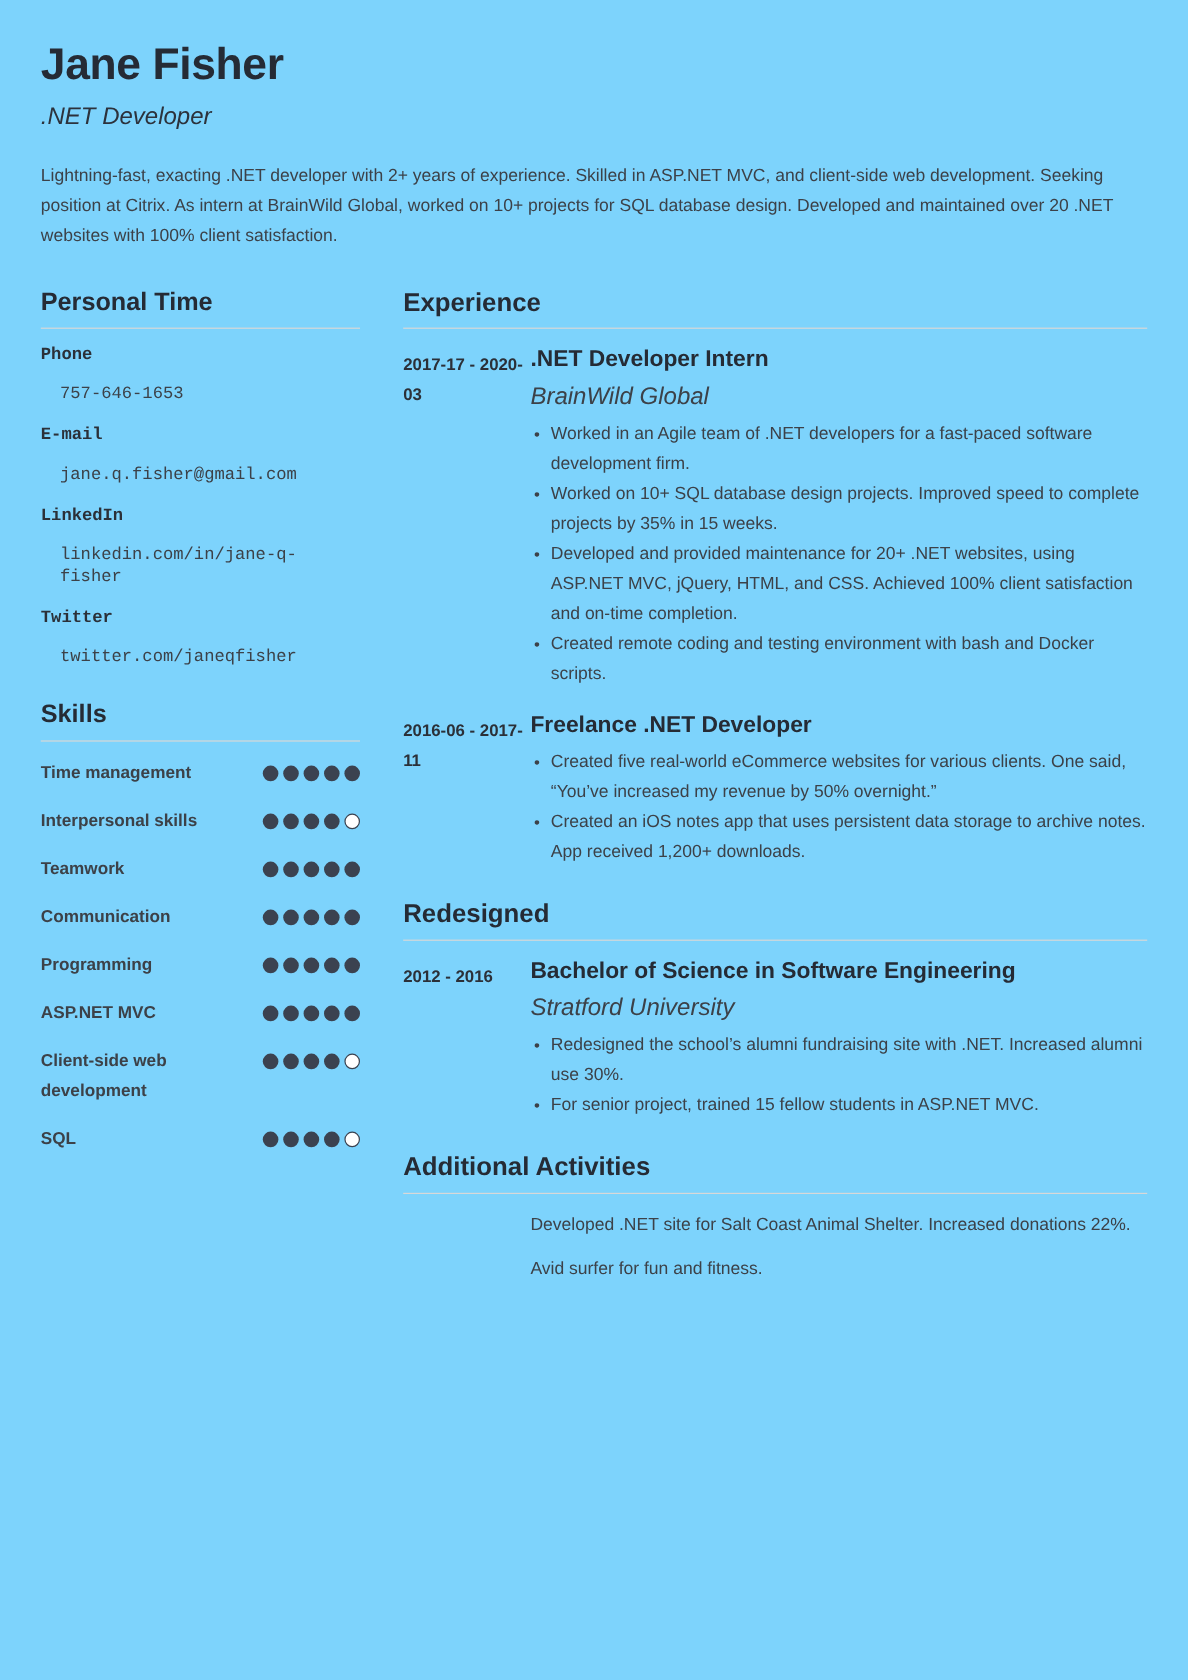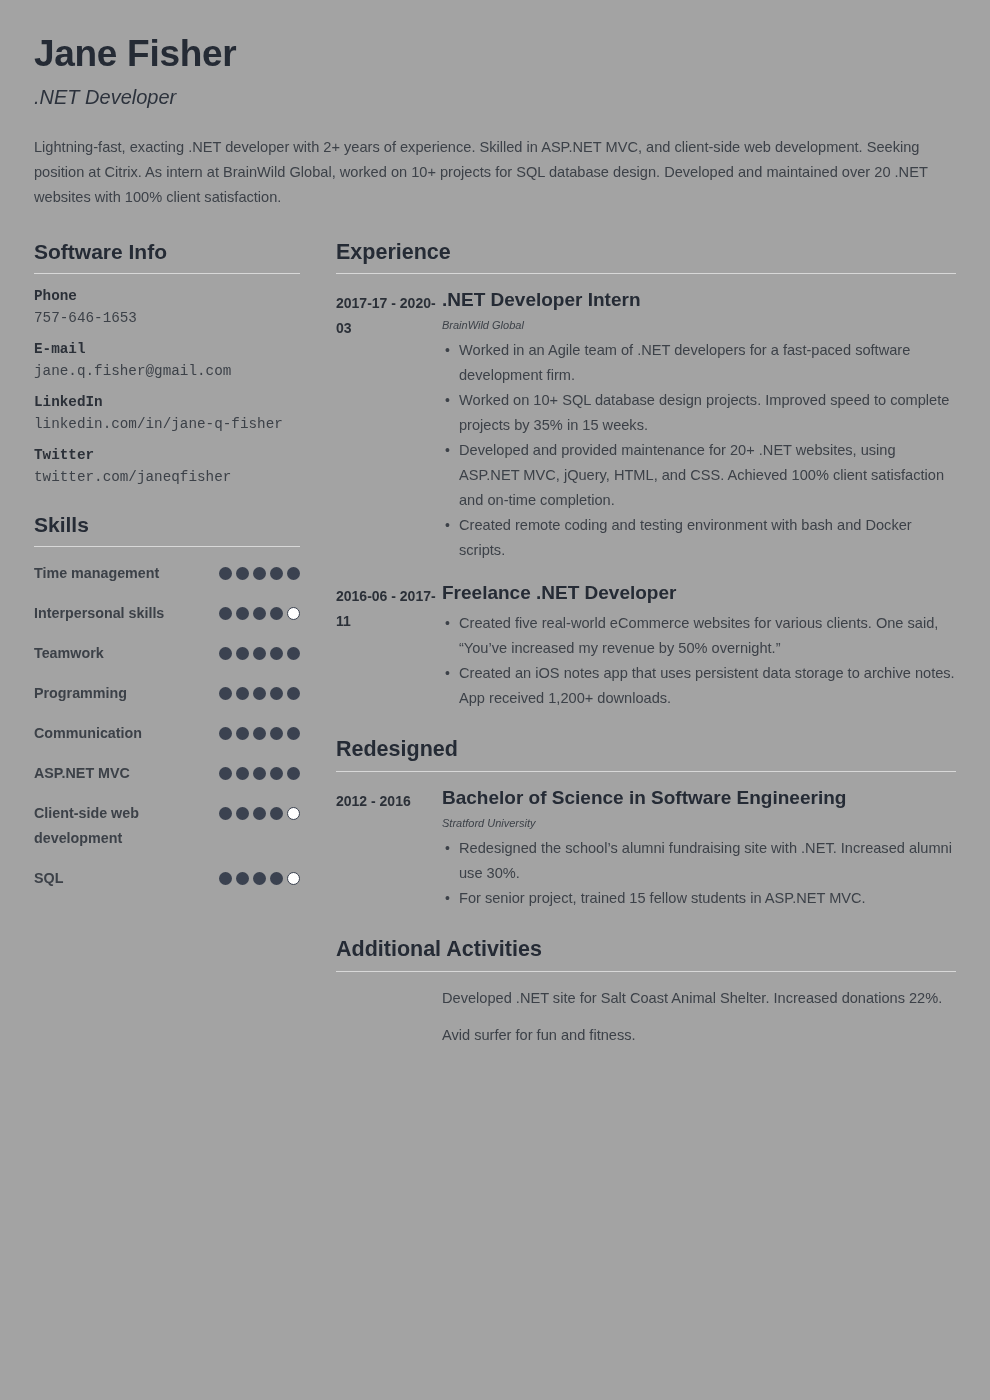--- a/index.html
+++ b/index.html
@@ -12,21 +12,21 @@
     height: 1400px;
     font-family: "Liberation Sans", sans-serif;
     color: #33373d;
     -webkit-font-smoothing: antialiased;
   }
   .page {
     width: 990px;
     height: 1400px;
     box-sizing: border-box;
     padding: 30px 34px 0 34px;
-    background: #a3a3a3;
+    background: #7dd3fc;
     position: relative;
   }
 
   
   .header { padding-top: 4px; }
   .name {
     font-size: 37px;
     font-weight: bold;
     color: #252b35;
     letter-spacing: -0.3px;
@@ -85,21 +85,21 @@
   .info-label {
     font-size: 14.3px;
     font-weight: bold;
     color: #2b3038;
     margin: 0 0 5px 0;
     line-height: 1.2;
   }
   .info-value {
     font-size: 14.3px;
     color: #3c4148;
-    margin: 0;
+    margin: 16px;
     line-height: 1.25;
   }
 
   
   .skill-row {
     display: flex;
     align-items: flex-start;
     justify-content: space-between;
     margin-bottom: 15px;
     min-height: 20px;
@@ -147,21 +147,21 @@
   }
   .entry-body { flex: 1 1 auto; }
   .entry-title {
     font-size: 19px;
     font-weight: bold;
     color: #252b35;
     margin: 0 0 6px 0;
     line-height: 1.25;
   }
   .entry-org {
-    font-size: 11px;
+    font-size: 20px;
     font-style: italic;
     color: #3c4148;
     margin: 0 0 6px 0;
     line-height: 1.3;
   }
   ul.bullets {
     margin: 0;
     padding: 0 0 0 17px;
     list-style: none;
   }
@@ -208,21 +208,21 @@
     <h1 class="name">Jane Fisher</h1>
     <h2 class="job-title">.NET Developer</h2>
     <p class="summary">Lightning-fast, exacting .NET developer with 2+ years of experience. Skilled in ASP.NET MVC, and client-side web development. Seeking position at Citrix. As intern at BrainWild Global, worked on 10+ projects for SQL database design. Developed and maintained over 20 .NET websites with 100% client satisfaction.</p>
   </div>
 
   <div class="columns">
 
     <div class="col-left">
 
       <div class="section">
-        <h3 class="section-title">Software Info</h3>
+        <h3 class="section-title">Personal Time</h3>
         <div class="section-rule"></div>
 
         <div class="info-block">
           <p class="info-label">Phone</p>
           <p class="info-value">757-646-1653</p>
         </div>
 
         <div class="info-block">
           <p class="info-label">E-mail</p>
           <p class="info-value">jane.q.fisher@gmail.com</p>
@@ -267,31 +267,31 @@
               <div class="skill-name">Teamwork</div>
               <div class="skill-dots">
                 <span class="dot filled"></span>
                 <span class="dot filled"></span>
                 <span class="dot filled"></span>
                 <span class="dot filled"></span>
                 <span class="dot filled"></span>
               </div>
             </div>
             <div class="skill-row">
+              <div class="skill-name">Communication</div>
+              <div class="skill-dots">
+                <span class="dot filled"></span>
+                <span class="dot filled"></span>
+                <span class="dot filled"></span>
+                <span class="dot filled"></span>
+                <span class="dot filled"></span>
+              </div>
+            </div>
+            <div class="skill-row">
               <div class="skill-name">Programming</div>
-              <div class="skill-dots">
-                <span class="dot filled"></span>
-                <span class="dot filled"></span>
-                <span class="dot filled"></span>
-                <span class="dot filled"></span>
-                <span class="dot filled"></span>
-              </div>
-            </div>
-            <div class="skill-row">
-              <div class="skill-name">Communication</div>
               <div class="skill-dots">
                 <span class="dot filled"></span>
                 <span class="dot filled"></span>
                 <span class="dot filled"></span>
                 <span class="dot filled"></span>
                 <span class="dot filled"></span>
               </div>
             </div>
             <div class="skill-row">
               <div class="skill-name">ASP.NET MVC</div>

